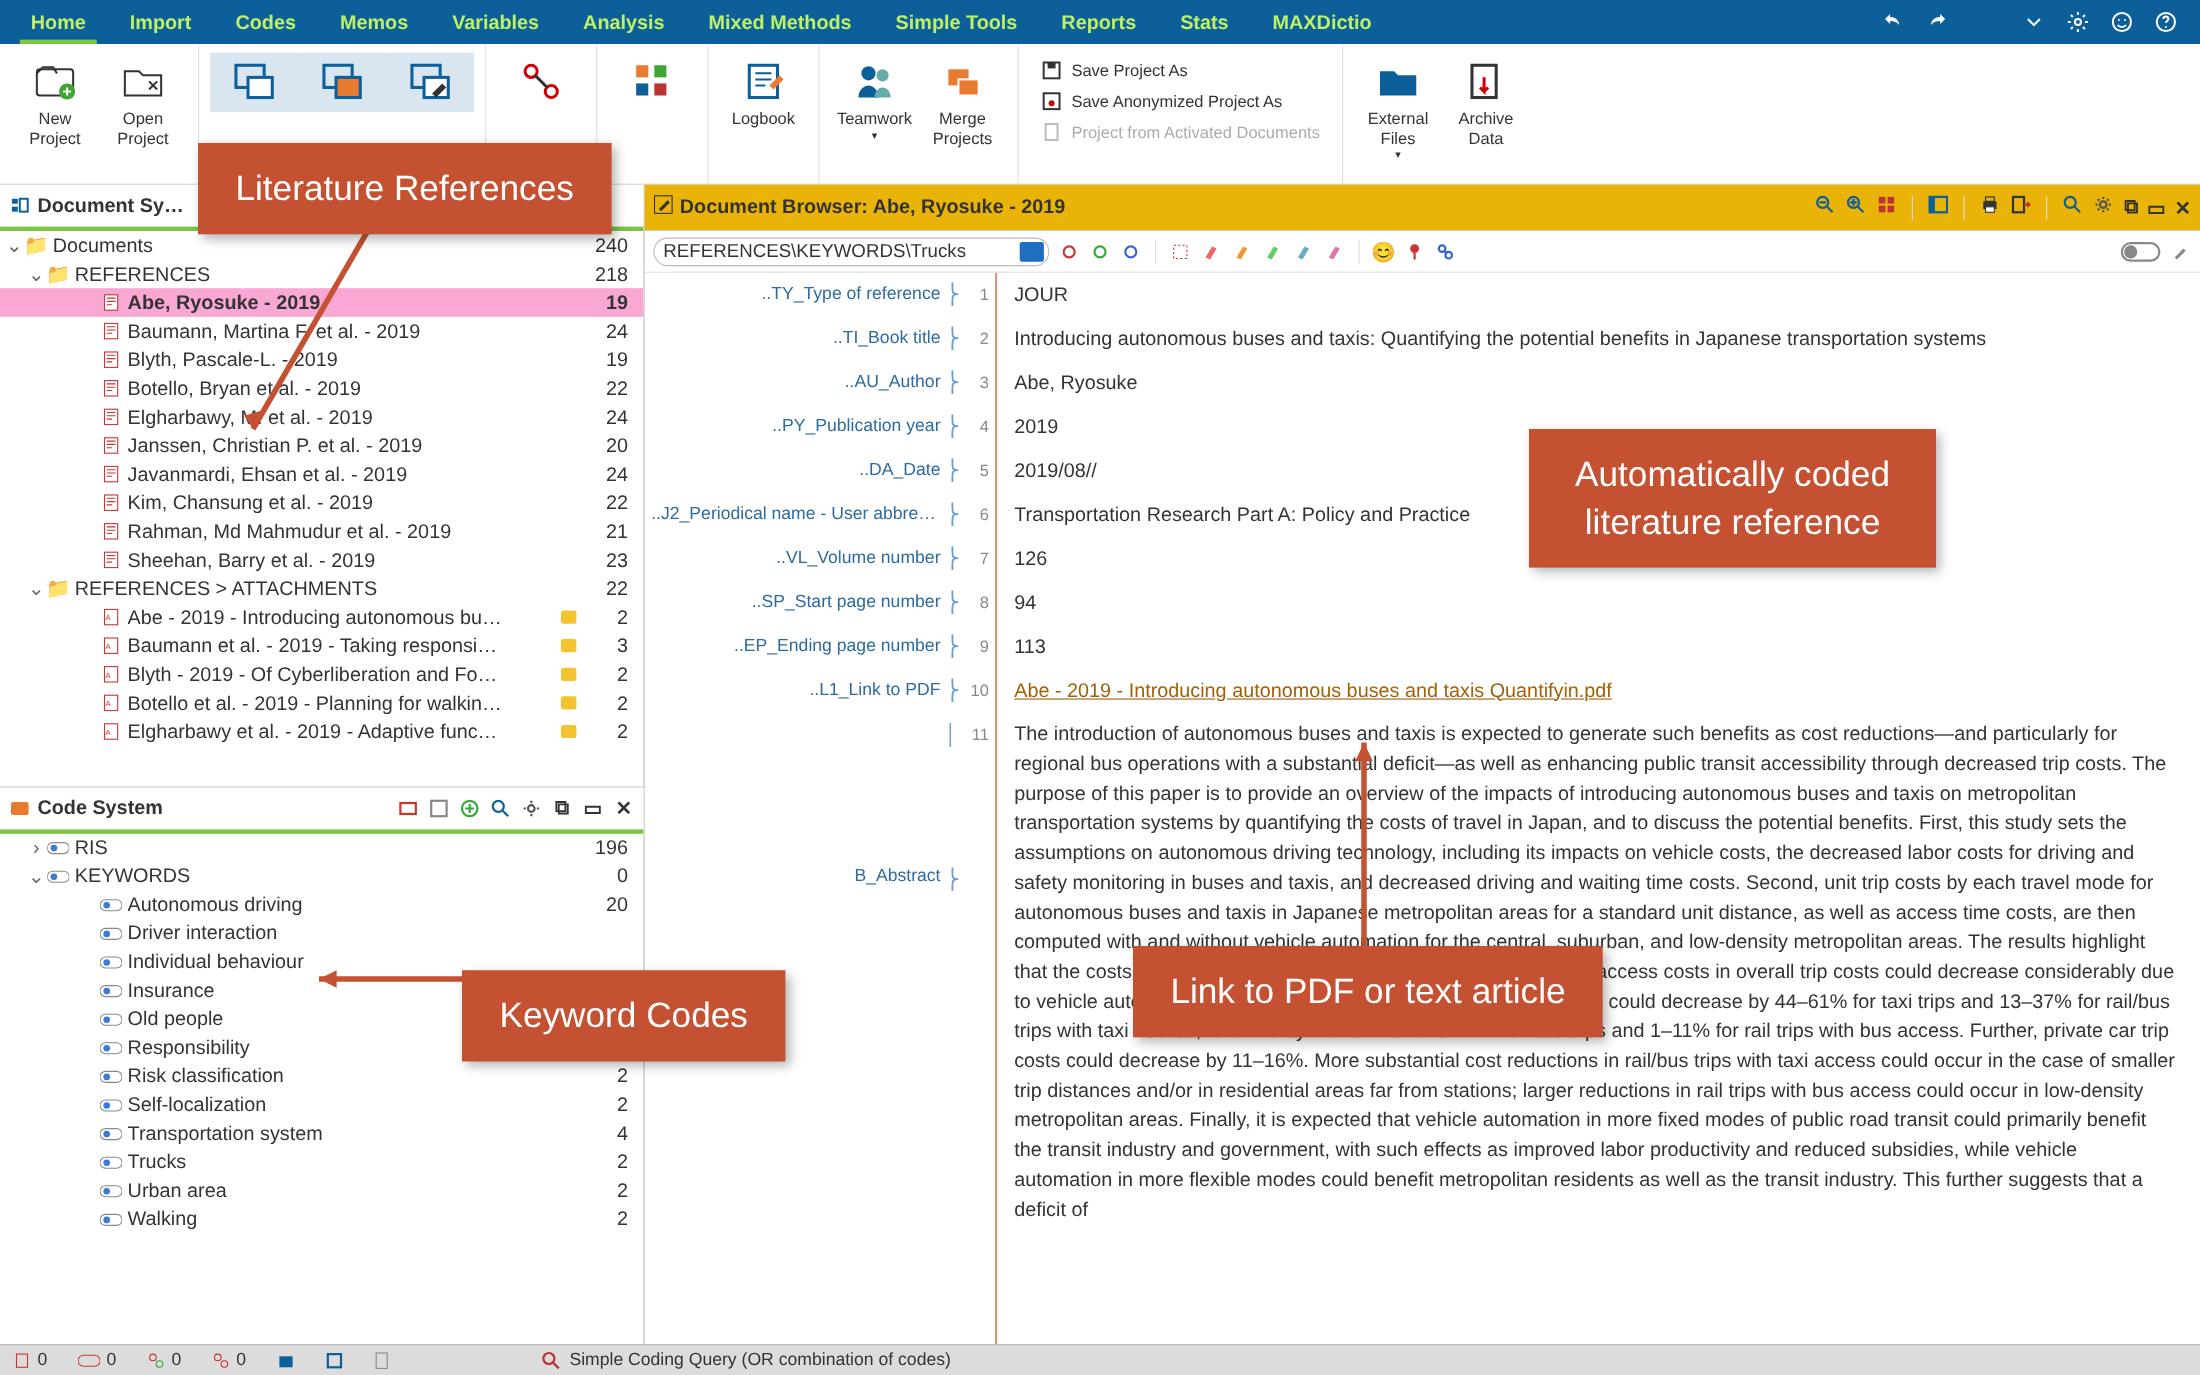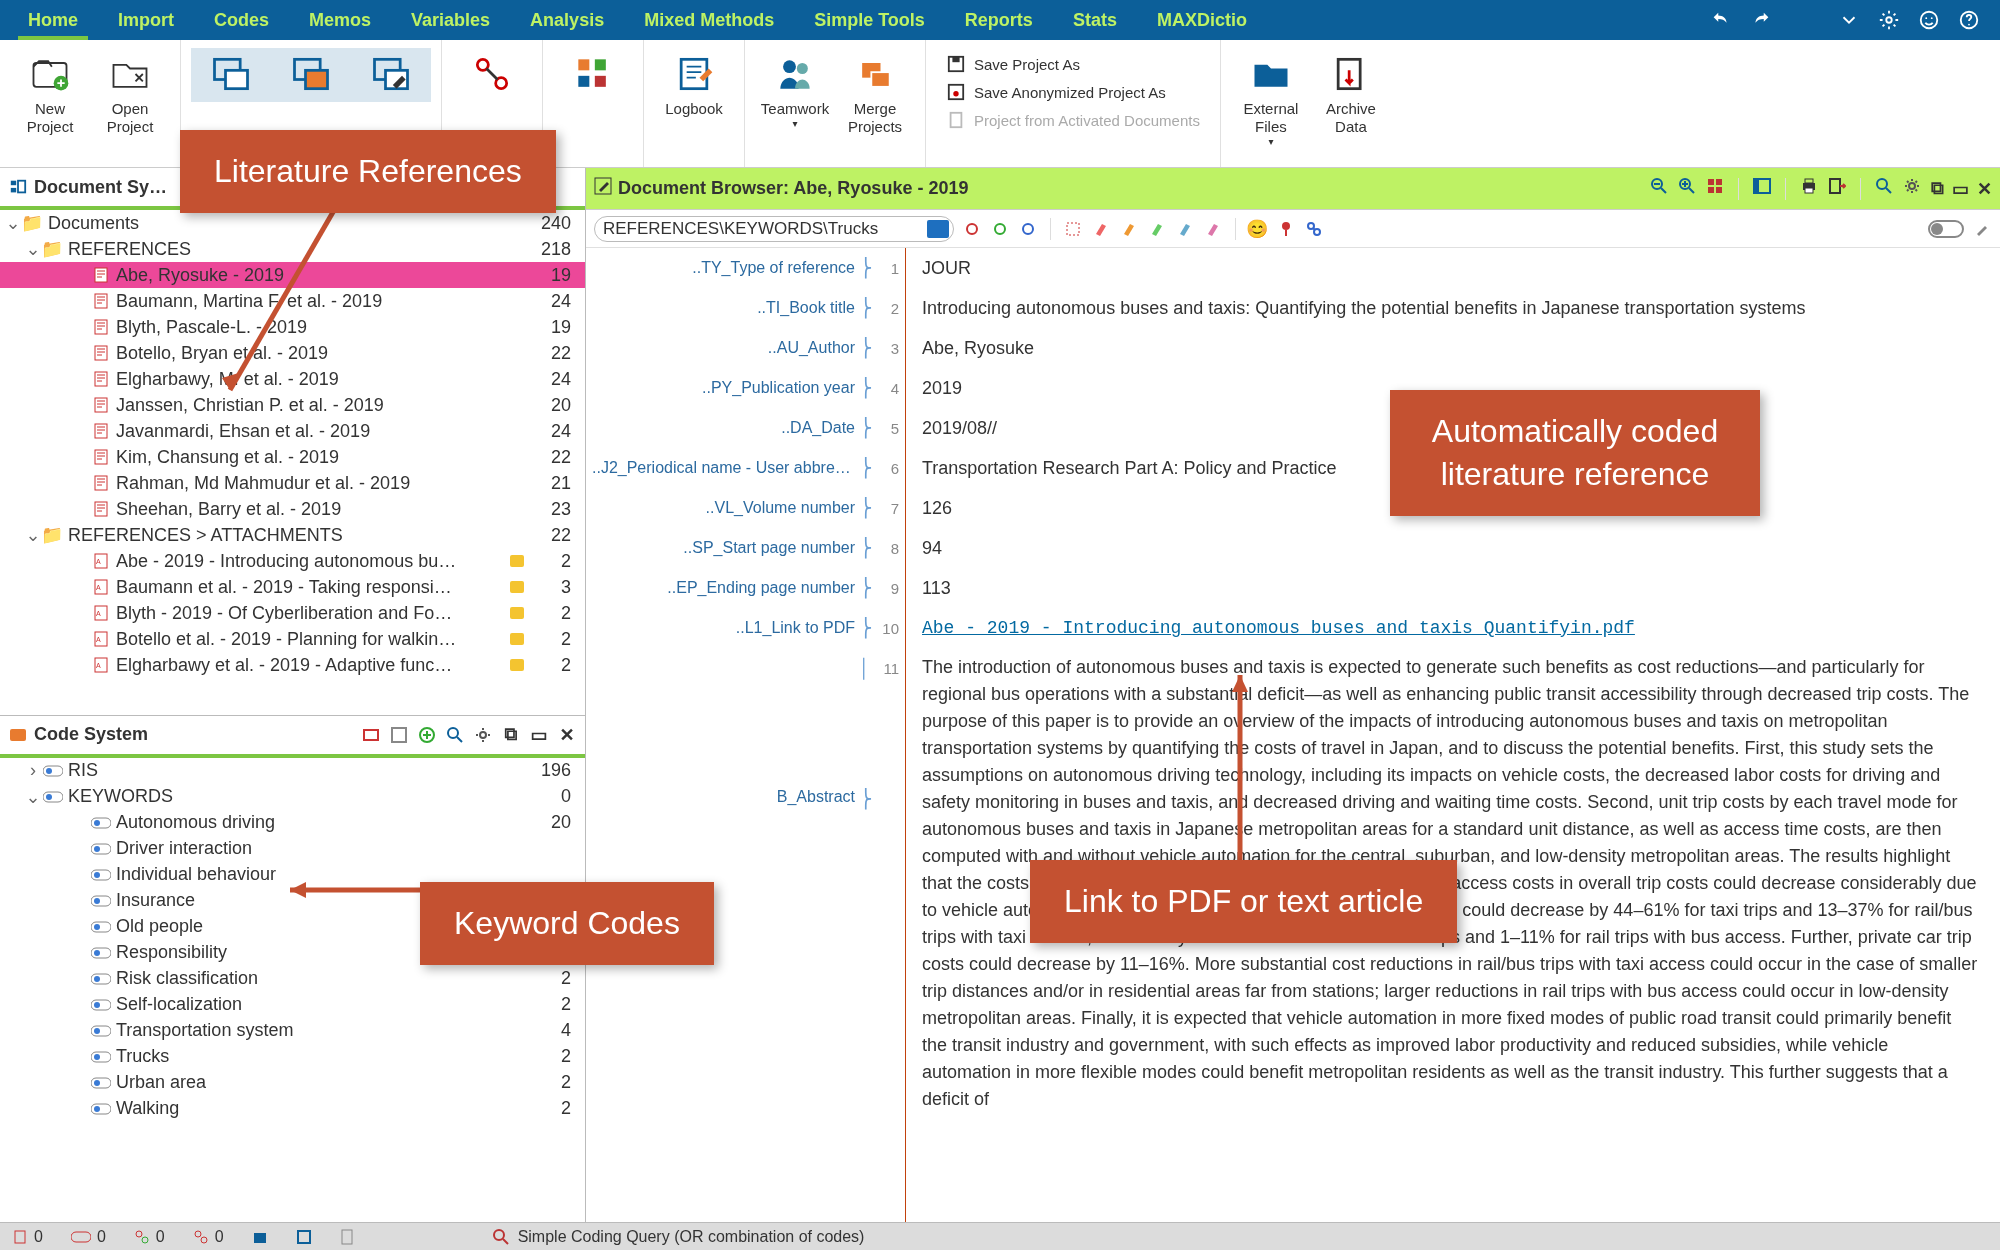--- a/index.html
+++ b/index.html
@@ -33,57 +33,57 @@
 
 
 .panel-head { display: flex; align-items: center; padding: 4px 8px; background: #fff; border-bottom: 4px solid #7cc642; font-weight: 700; height: 42px; }
 .panel-head .title { margin-left: 6px; flex: 1; white-space: nowrap; overflow: hidden; text-overflow: ellipsis; }
 .panel-head .tools { display: flex; gap: 8px; align-items: center; }
 .panel-head .ico { width: 20px; height: 20px; cursor: pointer; display:flex; align-items:center; justify-content:center; }
 
 
 .tree { flex: 1; overflow: auto; font-size: 18px; }
 .tree-row { display: flex; align-items: center; height: 26px; padding-right: 8px; }
-.tree-row.selected { background: #ec4899; font-weight: 400; }
+.tree-row.selected { background: #f9a8d4; font-weight: 700; }
 .tree-row .caret { width: 18px; text-align: center; color: #666; cursor: pointer; }
 .tree-row .ico { width: 22px; display: inline-flex; align-items: center; justify-content: center; margin-right: 4px; }
 .tree-row .label { flex: 1; white-space: nowrap; overflow: hidden; text-overflow: ellipsis; }
 .tree-row .count { width: 48px; text-align: right; padding-right: 6px; }
 .tree-row .memo { width: 24px; display: inline-flex; align-items: center; justify-content: center; }
 .pad0 { padding-left: 4px; }
 .pad1 { padding-left: 24px; }
 .pad3 { padding-left: 90px; }
 .folder-icon { color: #0c5f99; }
 .pdf-icon { color: #c0504d; }
 
 .code-tree .tree-row .ico svg circle { }
 
 .doc-sys { flex: 1.08; display: flex; flex-direction: column; border-bottom: 1px solid #bbb; min-height: 0; }
 .code-sys { flex: 1; display: flex; flex-direction: column; min-height: 0; }
 
 
-.doc-head { display: flex; align-items: center; padding: 4px 8px; background: #bef264; border-bottom: 1px solid #ccc; height: 42px; font-weight: 700; }
+.doc-head { display: flex; align-items: center; padding: 4px 8px; background: #eab308; border-bottom: 1px solid #ccc; height: 42px; font-weight: 700; }
 .doc-head .title { margin-left: 6px; flex: 1; }
 .doc-head .tools { display: flex; gap: 10px; align-items: center; }
 .doc-toolbar { display: flex; align-items: center; padding: 4px 8px; gap: 8px; border-bottom: 1px solid #e0e0e0; height: 38px; }
 .path-pill { background: #fff; border: 1px solid #bbb; border-radius: 13px; padding: 2px 28px 2px 8px; font-size: 17px; position: relative; min-width: 360px; }
 .path-pill::after { content:""; position:absolute; right:4px; top:3px; bottom:3px; width:22px; background:#1e6fbf; border-radius:2px; }
 .doc-toolbar .ico { width: 20px; height: 20px; cursor: pointer; display:flex; align-items:center; justify-content:center; }
 
 .doc-body { flex: 1; display: flex; overflow: hidden; }
 .doc-gutter { width: 320px; border-right: 1px solid #c2410c; overflow: auto; }
 .gutter-row { display: flex; align-items: center; height: 40px; padding: 0 6px; font-size: 16px; }
 .gutter-row .codelabel { flex: 1; text-align: right; color: #2c6aa0; padding-right: 4px; white-space: nowrap; overflow: hidden; text-overflow: ellipsis; }
 .gutter-row .brace { width: 12px; color: #6a9fd4; font-size: 18px; }
 .gutter-row .ln { width: 28px; text-align: right; color: #888; font-size: 15px; }
 .doc-content { flex: 1; overflow: auto; padding: 0 20px 10px 16px; }
 .field-row { min-height: 40px; display: flex; align-items: center; border-bottom: 0; }
 .field-val { font-size: 18px; }
 .abstract { font-size: 18px; line-height: 1.5; padding-top: 6px; }
-a.pdf-link { color: #0369a1; text-decoration: underline; font-family: Liberation Mono, monospace; }
+a.pdf-link { color: #a16207; text-decoration: underline; }
 
 
 .statusbar { position: absolute; left: 0; right: 0; bottom: 0; height: 28px; background: #dcdcdc; display: flex; align-items: center; padding: 0 12px; gap: 28px; font-size: 16px; border-top: 1px solid #bbb; }
 .statusbar .item { display: flex; align-items: center; gap: 6px; }
 .statusbar .query { margin-left: 110px; display: flex; align-items: center; gap: 8px; }
 
 
 .callout { position: absolute; background: #c45131; color: #fff; font-size: 32px; padding: 20px 34px; box-shadow: 4px 4px 10px rgba(0,0,0,.3); z-index: 50; line-height: 1.35; text-align: center; }
 .arrow-line { stroke: #c45131; stroke-width: 5; fill: none; }
 .arrow-head { fill: #c45131; }

